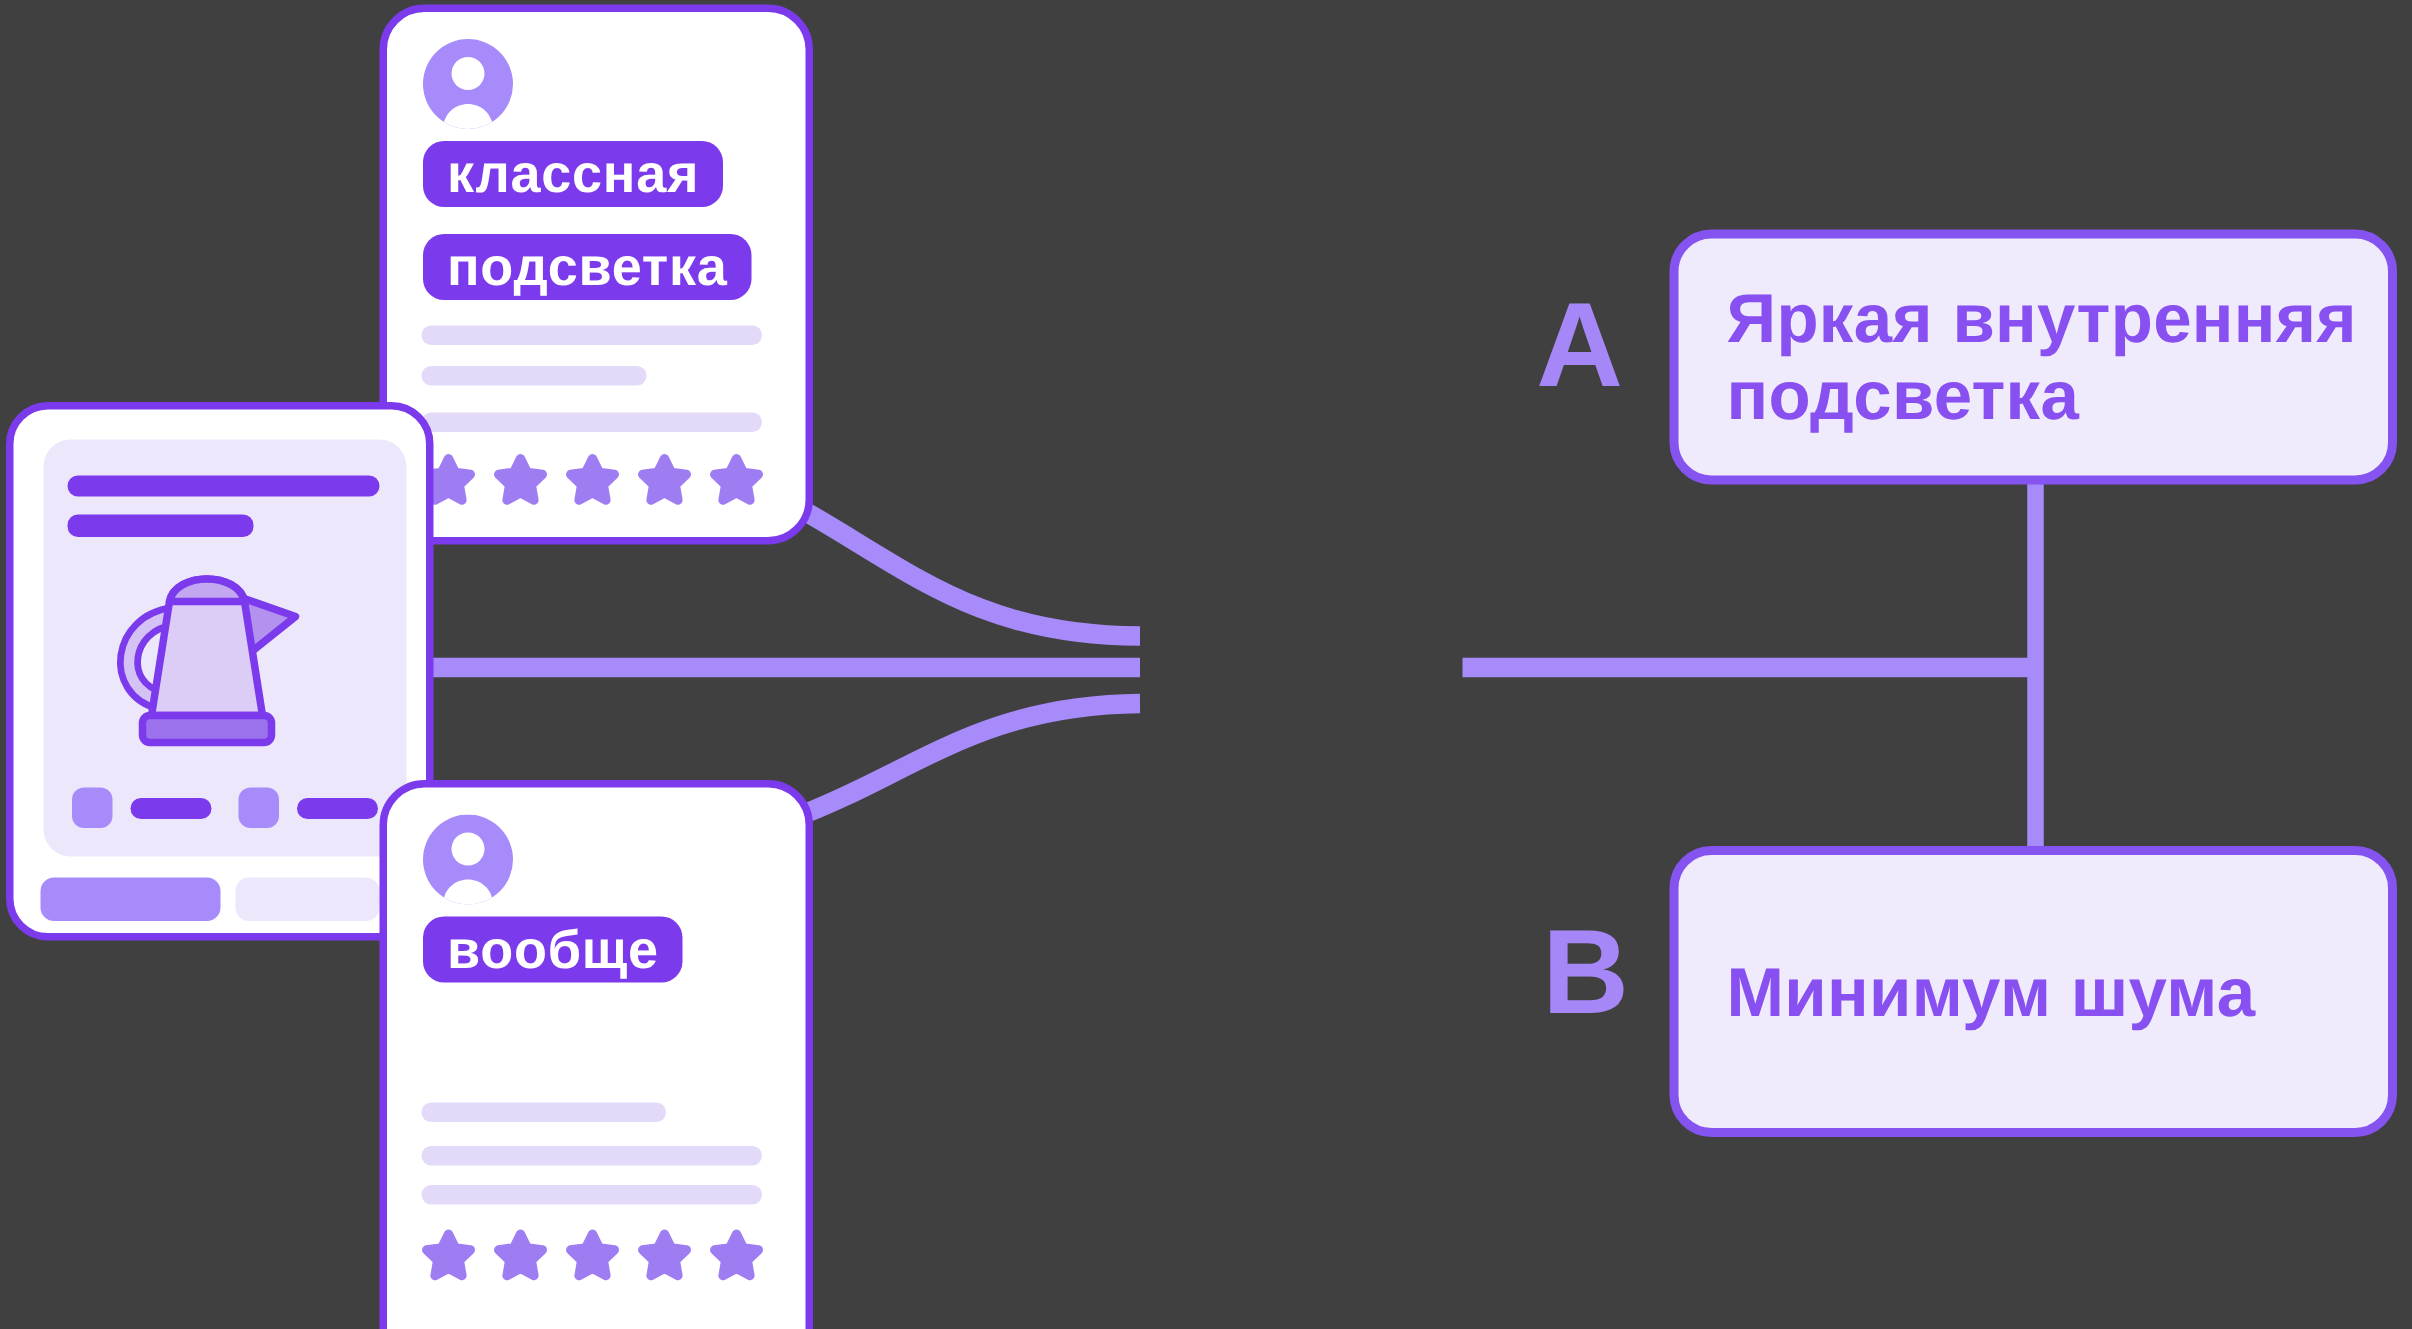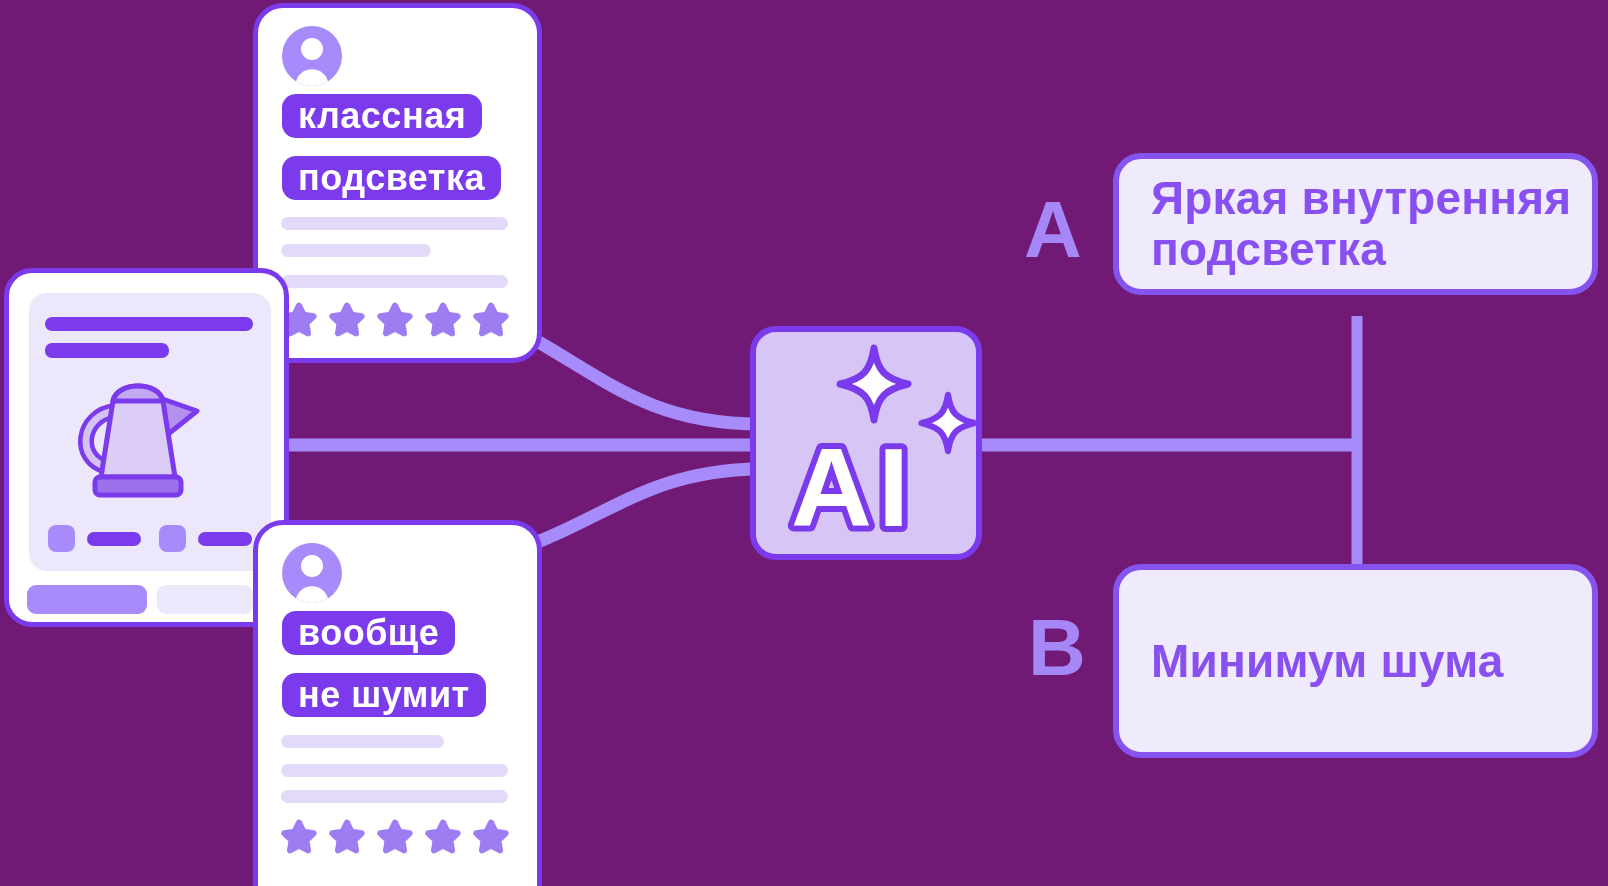--- a/index.html
+++ b/index.html
@@ -1,18 +1,18 @@
 <!DOCTYPE html>
 <html><head>
 <meta charset="utf-8">
 <style>
   html,body{margin:0;padding:0;background:#fff;}
   .canvas{
     position:relative;width:1608px;height:886px;overflow:hidden;
-    background:#701a75;font-family:"Liberation Sans",sans-serif;
+    background:#404040;font-family:"Liberation Sans",sans-serif;
   }
   
   .connectors{position:absolute;left:0;top:0;z-index:1;}
   
   .card{position:absolute;background:#fff;border:5px solid #7C3AED;border-radius:30px;box-sizing:border-box;}
   .review-card{width:289px;height:360px;}
   .review-top{left:253px;top:3px;z-index:3;}
   .review-bottom{left:253px;top:520px;height:418px;z-index:5;}
   .avatar{position:absolute;left:24px;top:18px;width:60px;height:60px;}
   .badge{
@@ -51,21 +51,21 @@
   .ai-box svg{position:absolute;left:-6px;top:-6px;}
   
   .out-letter{position:absolute;z-index:2;width:70px;height:80px;display:flex;align-items:center;justify-content:center;
     color:#A687F8;font-size:80px;font-weight:800;}
   .letter-a{left:1018px;top:190px;}
   .letter-b{left:1022px;top:608px;}
   .out-box{position:absolute;left:1113px;width:485px;z-index:2;box-sizing:border-box;
     background:#EFEAFC;border:6px solid #8553F0;border-radius:28px;
     display:flex;flex-direction:column;justify-content:center;padding-left:32px;
     color:#8850F0;font-size:46px;font-weight:700;line-height:51px;letter-spacing:.2px;}
-  .out-box-a{top:153px;height:142px;}
+  .out-box-a{top:153px;height:170px;}
   .out-box-b{top:564px;height:194px;}
 </style>
 </head>
 <body>
 
 <div class="canvas">
 
   <svg class="connectors" width="1608" height="886" viewBox="0 0 1608 886">
     <path d="M 282 445 H 760" stroke="#A78BFA" stroke-width="13" fill="none"></path>
     <path d="M 528 336 C 604 378, 650 424, 760 424" stroke="#A78BFA" stroke-width="13" fill="none"></path>
@@ -139,21 +139,20 @@
             <circle cx="30" cy="30" r="30"></circle>
           </clipPath>
         </defs>
       <circle cx="30" cy="30" r="30" fill="#A78BFA"></circle>
       <g clip-path="url(#avclip2)">
         <circle cx="30" cy="23" r="11" fill="#fff"></circle>
         <path d="M 13 62 C 13 37, 47 37, 47 62 Z" fill="#fff"></path>
       </g>
     </svg>
     <div class="badge badge-1">вообще</div>
-    <div class="badge badge-2">не шумит</div>
     <div class="skel-line skel-1"></div>
     <div class="skel-line skel-2"></div>
     <div class="skel-line skel-3"></div>
     <div class="stars">
       <svg width="38" height="38" viewBox="-62 -62 124 124">
           <path d="M0,-50 L14.7,-20.2 L47.6,-15.5 L23.8,7.7 L29.4,40.5 L0,25 L-29.4,40.5 L-23.8,7.7 L-47.6,-15.5 L-14.7,-20.2 Z" fill="#9E7DF3" stroke="#9E7DF3" stroke-width="20" stroke-linejoin="round"></path>
         </svg>
       <svg width="38" height="38" viewBox="-62 -62 124 124">
           <path d="M0,-50 L14.7,-20.2 L47.6,-15.5 L23.8,7.7 L29.4,40.5 L0,25 L-29.4,40.5 L-23.8,7.7 L-47.6,-15.5 L-14.7,-20.2 Z" fill="#9E7DF3" stroke="#9E7DF3" stroke-width="20" stroke-linejoin="round"></path>
         </svg>
@@ -162,31 +161,20 @@
         </svg>
       <svg width="38" height="38" viewBox="-62 -62 124 124">
           <path d="M0,-50 L14.7,-20.2 L47.6,-15.5 L23.8,7.7 L29.4,40.5 L0,25 L-29.4,40.5 L-23.8,7.7 L-47.6,-15.5 L-14.7,-20.2 Z" fill="#9E7DF3" stroke="#9E7DF3" stroke-width="20" stroke-linejoin="round"></path>
         </svg>
       <svg width="38" height="38" viewBox="-62 -62 124 124">
           <path d="M0,-50 L14.7,-20.2 L47.6,-15.5 L23.8,7.7 L29.4,40.5 L0,25 L-29.4,40.5 L-23.8,7.7 L-47.6,-15.5 L-14.7,-20.2 Z" fill="#9E7DF3" stroke="#9E7DF3" stroke-width="20" stroke-linejoin="round"></path>
         </svg>
     </div>
   </div>
 
-  <div class="ai-box">
-    <svg width="232" height="234" viewBox="0 0 232 234">
-      <g transform="translate(124,58)">
-        <path d="M0,-36 C 3.5,-13 11,-5.5 34,0 C 11,5.5 3.5,13 0,36 C -3.5,13 -11,5.5 -34,0 C -11,-5.5 -3.5,-13 0,-36 Z" fill="#fff" stroke="#7C3AED" stroke-width="7" stroke-linejoin="round"></path>
-      </g>
-      <g transform="translate(198,97) scale(0.78)">
-        <path d="M0,-36 C 3.5,-13 11,-5.5 34,0 C 11,5.5 3.5,13 0,36 C -3.5,13 -11,5.5 -34,0 C -11,-5.5 -3.5,-13 0,-36 Z" fill="#fff" stroke="#7C3AED" stroke-width="8" stroke-linejoin="round"></path>
-      </g>
-      <text x="103" y="200" text-anchor="middle" font-family="Liberation Sans, sans-serif" font-weight="bold" font-size="112" letter-spacing="6" paint-order="stroke" stroke="#7C3AED" stroke-width="12" stroke-linejoin="round" fill="#ffffff">AI</text>
-    </svg>
-  </div>
 
   <div class="out-letter letter-a">A</div>
   <div class="out-box out-box-a">
     <div>Яркая внутренняя</div>
     <div>подсветка</div>
   </div>
 
   <div class="out-letter letter-b">B</div>
   <div class="out-box out-box-b">
     <div>Минимум шума</div>

